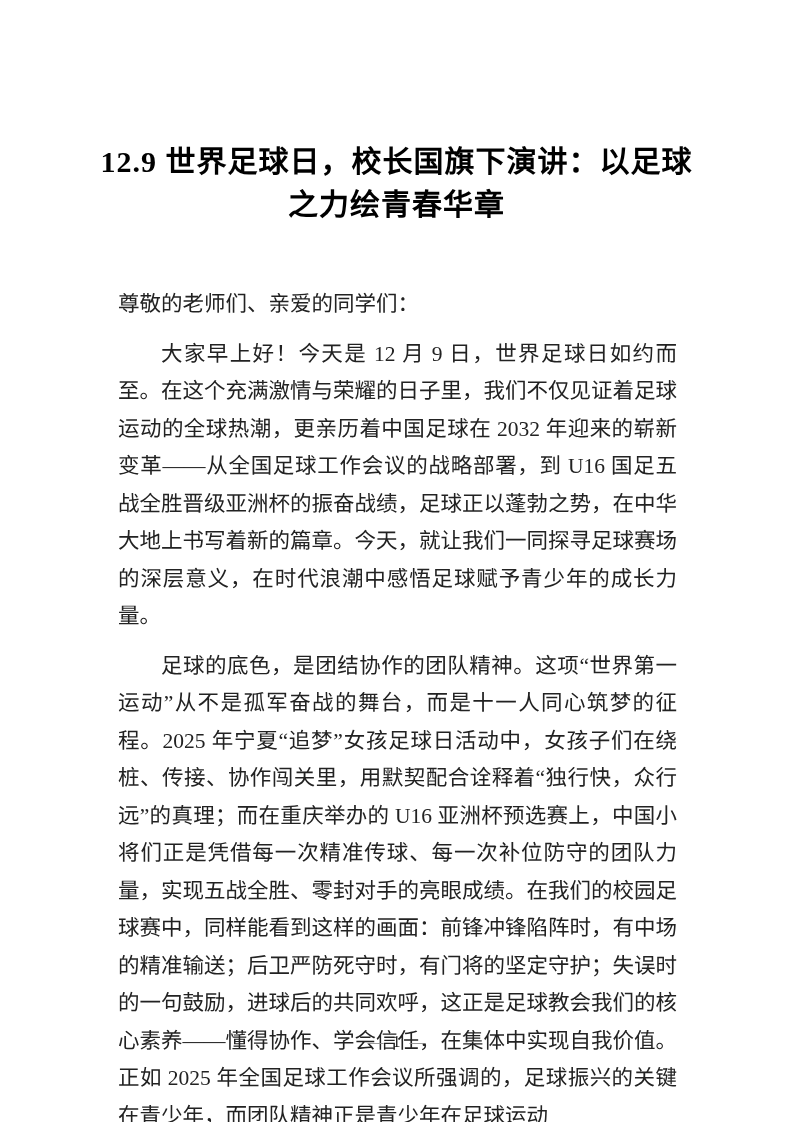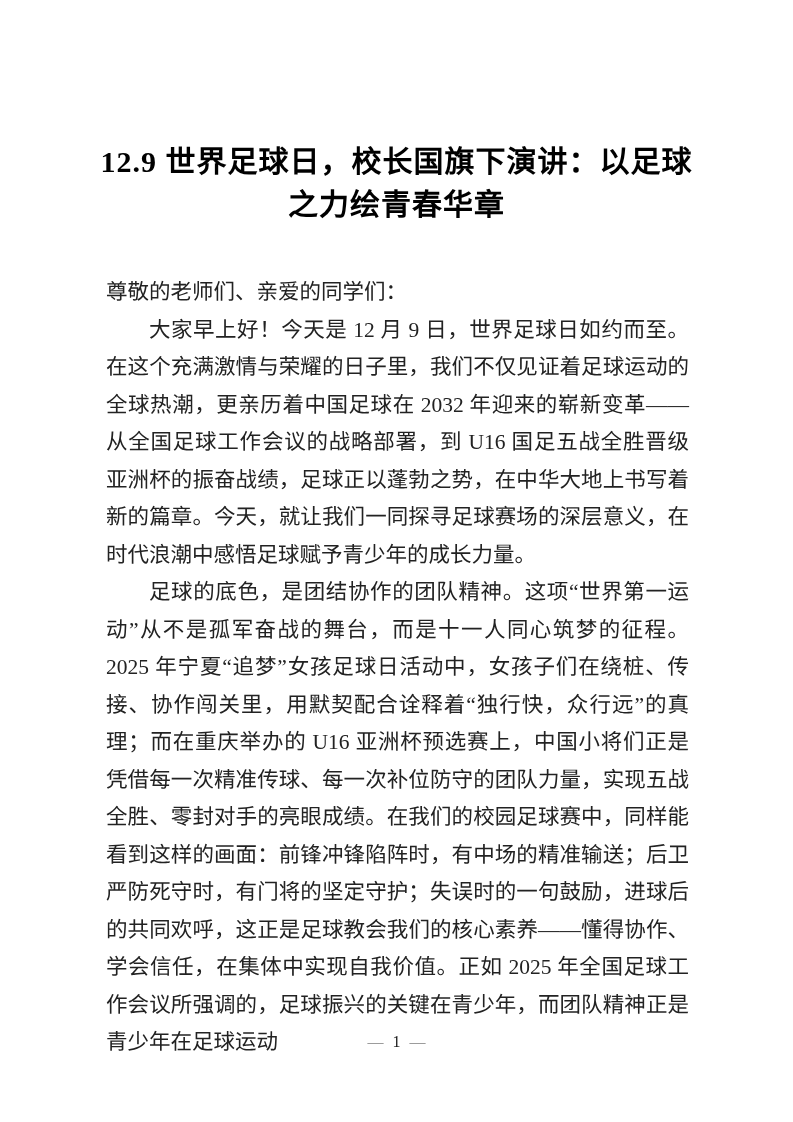--- a/index.html
+++ b/index.html
@@ -35,21 +35,21 @@
     top: 274px;
     left: 106px;
     width: 583px;
     font-size: 21.5px;
     line-height: 37.5px;
     color: #222222;
     text-align: justify;
     text-justify: inter-ideograph;
   }
   .para {
-    margin: 0;
+    margin: 12px;
     padding: 0;
   }
   .para.indent {
     text-indent: 2em;
   }
   .page-footer {
     position: absolute;
     top: 1030px;
     left: 0;
     width: 100%;

